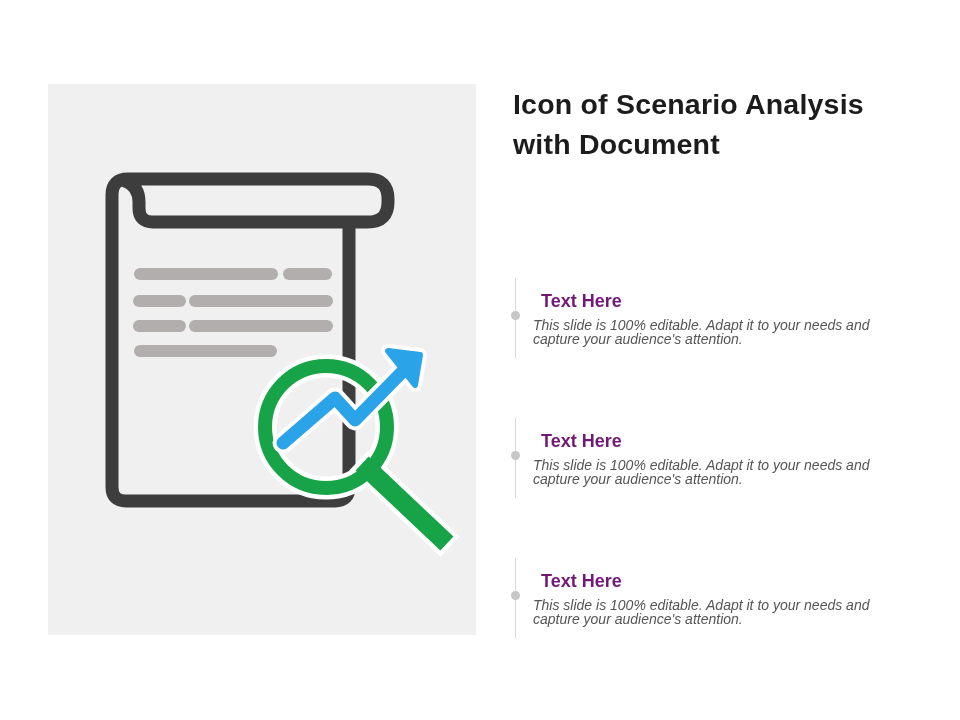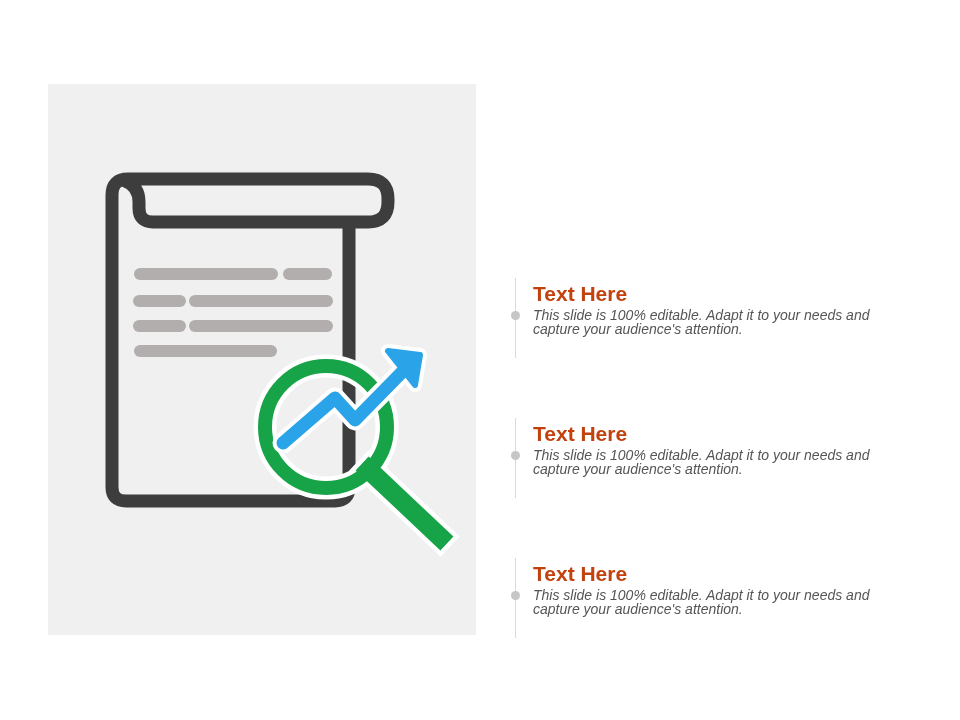--- a/index.html
+++ b/index.html
@@ -35,22 +35,22 @@
     position: absolute; left: 0; top: 0;
     width: 1px; height: 80px; background: #d9d9d9;
   }
   .dot {
     position: absolute; left: -4px; top: 33px;
     width: 9px; height: 9px; border-radius: 50%;
     background: #c7c6c6;
   }
   .block-content { position: absolute; left: 18px; top: 7px; width: 345px; }
   .block-heading {
-    margin: 0; font-size: 21px; font-weight: 700;
-    color: #c2410c; line-height: 17px;
+    margin: 8px; font-size: 18px; font-weight: 700;
+    color: #701a75; line-height: 17px;
   }
   .block-body {
     margin: 6px 0 0 0; font-size: 14px; font-style: italic;
     color: #555555; line-height: 14px;
   }
 </style>
 </head>
 <body>
 
 <div class="stage">
@@ -99,20 +99,21 @@
       <polyline points="235,359 287,314 307,336 359,283" fill="none" stroke-width="21" stroke-linecap="round" stroke-linejoin="round"></polyline>
       <polygon points="340,267 372,271 367,301" stroke-width="14" stroke-linejoin="round"></polygon>
     </g>
 
     <g stroke="#2aa3e8" fill="#2aa3e8">
       <polyline points="235,359 287,314 307,336 359,283" fill="none" stroke-width="13" stroke-linecap="round" stroke-linejoin="round"></polyline>
       <polygon points="340,267 372,271 367,301" stroke-width="6" stroke-linejoin="round"></polygon>
     </g>
   </svg>
 
+  <h1 class="page-title">Icon of Scenario Analysis with Document</h1>
 
   <section class="text-block b0">
     <div class="vline"></div>
     <div class="dot"></div>
     <div class="block-content">
       <h3 class="block-heading">Text Here</h3>
       <p class="block-body">This slide is 100% editable. Adapt it to your needs and capture your audience's attention.</p>
     </div>
   </section>
 

